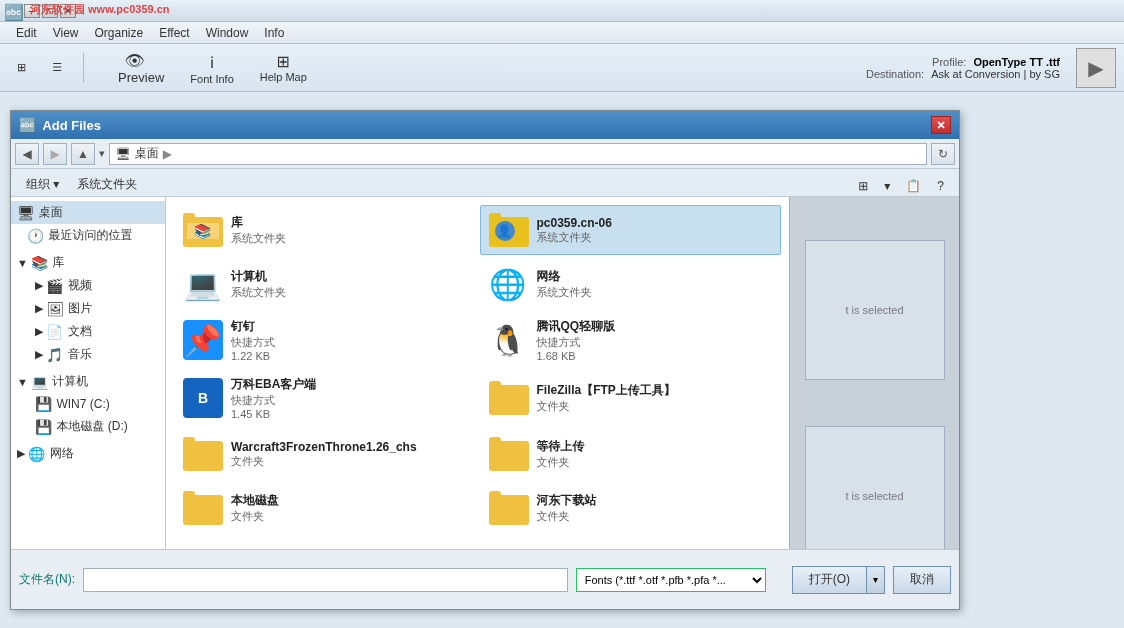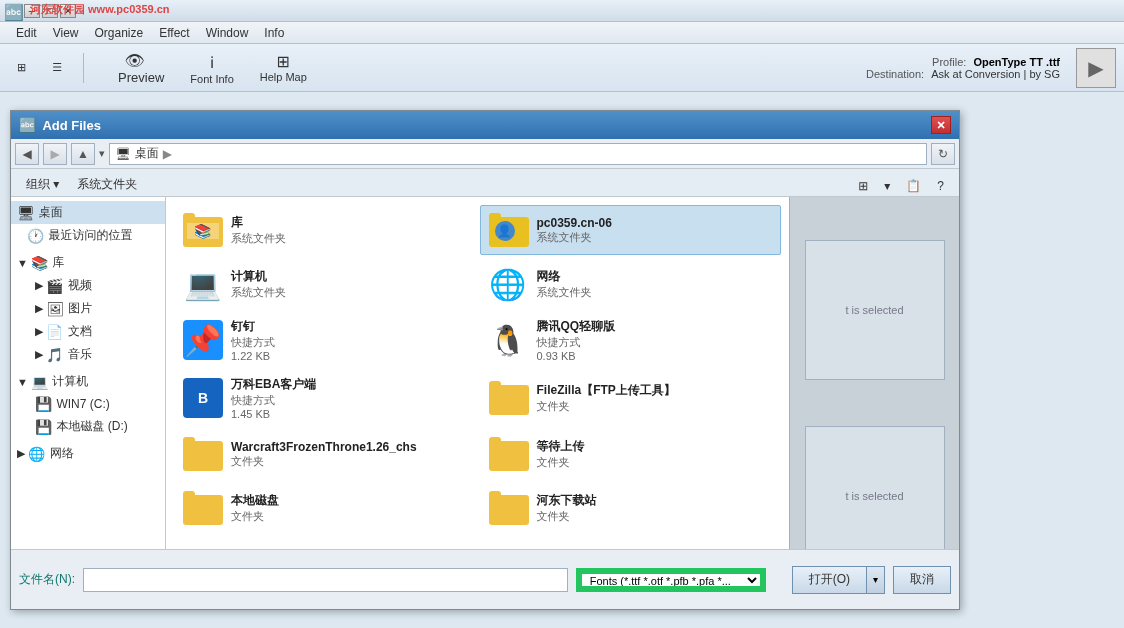--- a/index.html
+++ b/index.html
@@ -195,21 +195,21 @@
       position: absolute; bottom: 0; left: 0; right: 0;
       height: 60px; background: #e8eef4; border-top: 1px solid #c0c8d0;
       display: flex; align-items: center; padding: 0 8px; gap: 8px;
     }
     .filename-label { font-size: 12px; color: #0f766e; white-space: nowrap; }
     .filename-input {
       flex: 1; height: 24px; border: 1px solid #a0b0c0; padding: 0 4px;
       font-size: 12px; background: white;
     }
     .filetype-select {
-      width: 190px; height: 24px; border: 6px solid #22c55e; padding: 0 4px;
+      width: 190px; height: 24px; border: 1px solid #22c55e; padding: 0 4px;
       font-size: 11px; background: white;
     }
     .open-btn-group { display: flex; align-items: center; padding-left: 18px; }
     .open-btn {
       height: 28px; padding: 0 16px; background: linear-gradient(to bottom, #e8f0f8, #c8d8e8);
       border: 1px solid #7090b0; font-size: 12px; cursor: pointer; color: #333;
     }
     .open-btn-arrow {
       width: 18px; height: 28px; background: linear-gradient(to bottom, #e0e8f4, #c0d0e0);
       border: 1px solid #7090b0; border-left: none; display: flex; align-items: center;
@@ -433,21 +433,21 @@
           <div class="file-name">钉钉</div>
           <div class="file-type">快捷方式</div>
           <div class="file-size">1.22 KB</div>
         </div>
       </div>
       <div class="file-item">
         <div class="file-icon" style="font-size:30px;">🐧</div>
         <div class="file-info">
           <div class="file-name">腾讯QQ轻聊版</div>
           <div class="file-type">快捷方式</div>
-          <div class="file-size">0.93 KB</div>
+          <div class="file-size">1.68 KB</div>
         </div>
       </div>
 
       <div class="file-item">
         <div class="file-icon" style="width:40px;height:40px;background:#1565c0;border-radius:4px;display:flex;align-items:center;justify-content:center;color:white;font-size:14px;font-weight:bold;">B</div>
         <div class="file-info">
           <div class="file-name">万科EBA客户端</div>
           <div class="file-type">快捷方式</div>
           <div class="file-size">1.45 KB</div>
         </div>

